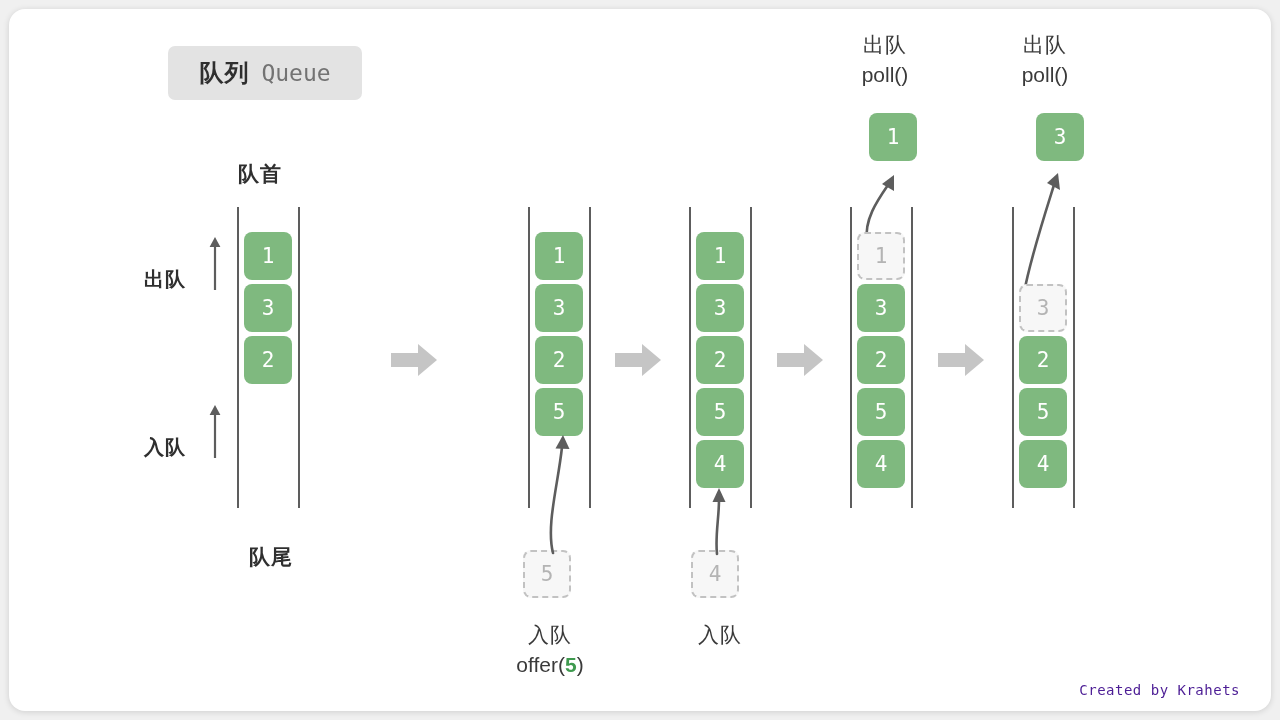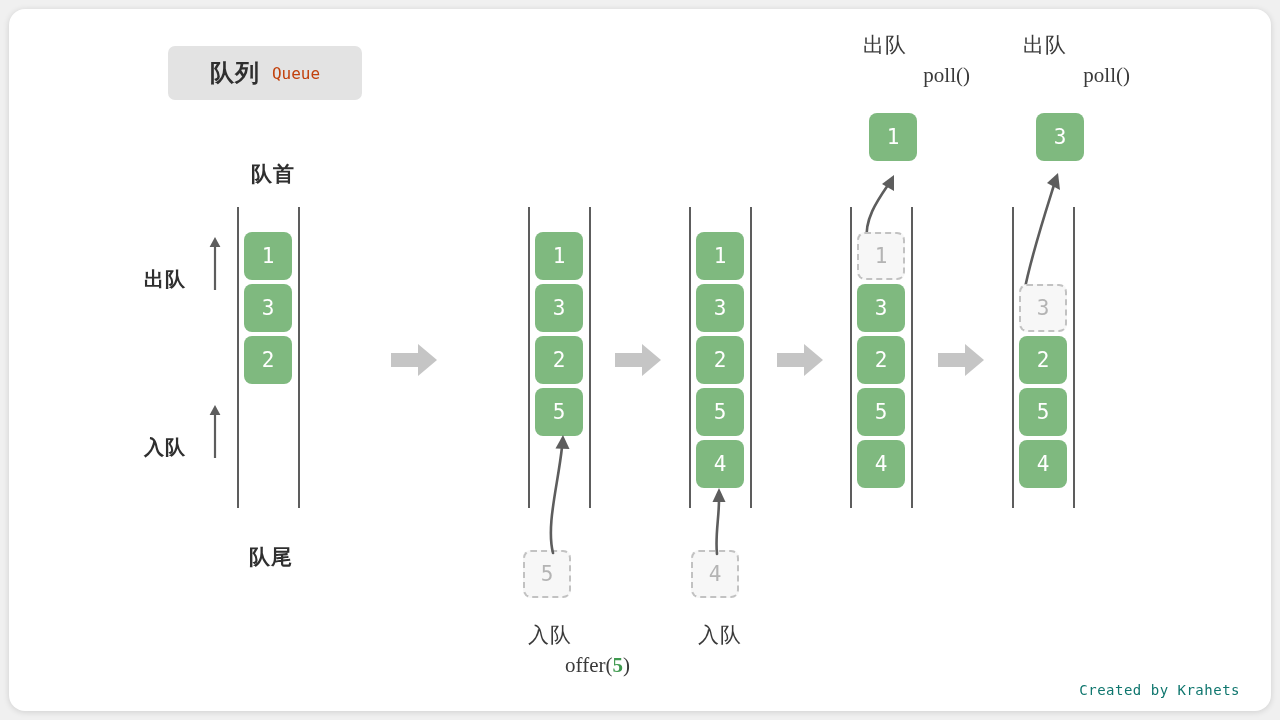--- a/index.html
+++ b/index.html
@@ -40,22 +40,22 @@
     gap: 12px;
   }
   #title-badge .cn {
     font-size: 24px;
     font-weight: bold;
     color: #2f2f2f;
     letter-spacing: 1px;
   }
   #title-badge .en {
     font-family: "DejaVu Sans Mono", "Liberation Mono", monospace;
-    font-size: 16px;
-    color: #c2410c;
+    font-size: 23px;
+    color: #737373;
   }
 
   
   .cap-bold {
     font-size: 21px;
     font-weight: bold;
     color: #2f2f2f;
     letter-spacing: 1px;
     white-space: nowrap;
   }
@@ -106,54 +106,53 @@
     white-space: nowrap;
     line-height: 1.45;
   }
   .op-caption .cn {
     font-size: 21px;
     font-weight: normal;
     color: #3a3a3a;
     letter-spacing: 1px;
   }
   .op-caption .code {
-    font-family: Liberation Serif, serif;
+    font-family: Liberation Sans, sans-serif;
     font-size: 21px;
     color: #3a3a3a;
-    text-align: right;
   }
   .op-caption .code .num {
     color: #3f9a4f;
     font-weight: bold;
   }
 
   
   #credit {
     right: 40px;
     bottom: 22px;
     font-family: "DejaVu Sans Mono", "Liberation Mono", monospace;
     font-size: 14px;
-    color: #0f766e;
+    color: #4c1d95;
     letter-spacing: 0.5px;
   }
   svg { display: block; overflow: visible; }
 </style>
 </head>
 <body>
 
 <div id="card"></div>
 
 <div class="stage">
 
   <div class="abs" id="title-badge">
     <span class="cn">队列</span>
     <span class="en">Queue</span>
   </div>
 
-  <div class="abs cap-bold" style="left:238px; top:160px;margin-left:13px;">队首</div>
+  <div class="abs cap-bold" style="left:238px; top:160px;">队首</div>
   <div class="abs cap-bold" style="left:238px; top:543px;margin-left:11px;">队尾</div>
 
   <div class="abs side-label" style="left:144px; top:266px;">出队</div>
   <div class="abs" style="left:208px; top:234px;">
     <svg class="up-arrow-thin" viewBox="0 0 14 56">
       <path d="M7 56 L7 10" stroke="#5d5d5d" stroke-width="2.2" fill="none"></path>
       <path d="M7 3 L12.4 13 L1.6 13 Z" fill="#5d5d5d"></path>
     </svg>
   </div>
 

